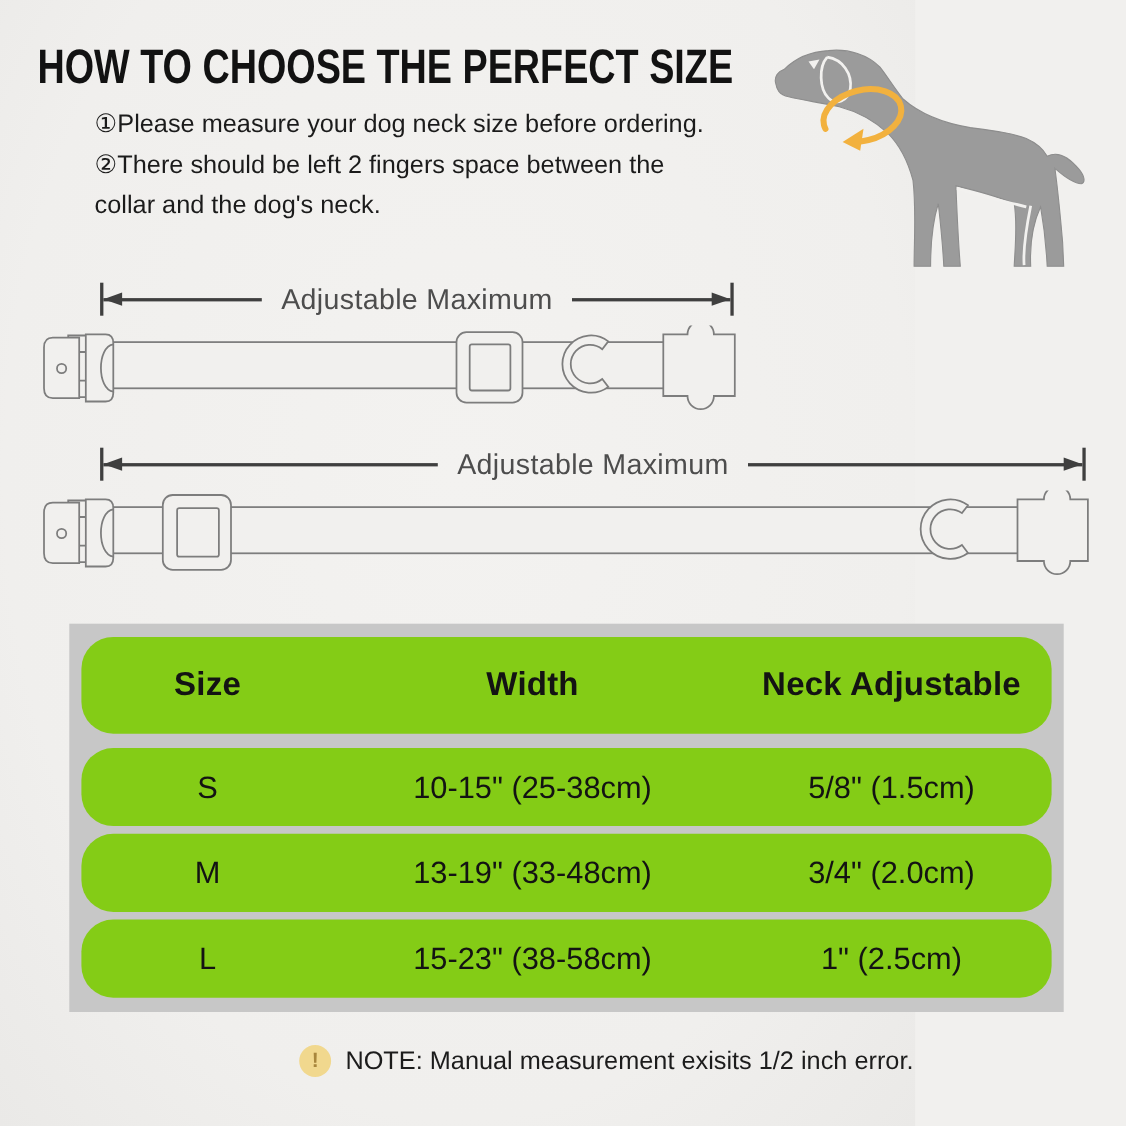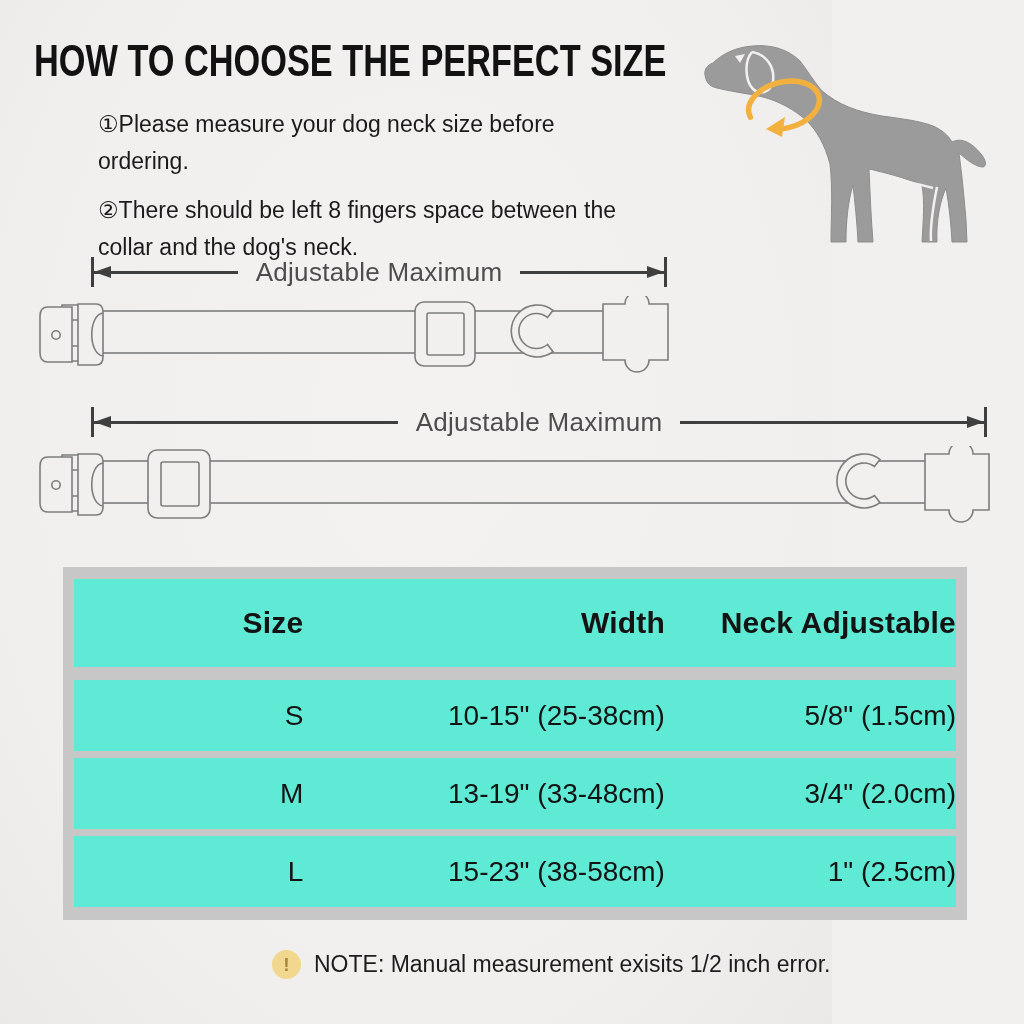--- a/index.html
+++ b/index.html
@@ -14,21 +14,21 @@
     background:radial-gradient(ellipse at 50% 42%, #f3f2f0 0%, #f0efed 70%, #eaE9e7 100%);
   }
   
   .title{
     position:absolute;left:34px;top:36px;margin:0;
     font-size:44px;font-weight:700;color:#121212;
     letter-spacing:0px;white-space:nowrap;
     transform:scaleX(0.78);transform-origin:left center;
   }
   .instructions{position:absolute;left:86px;top:94px;width:560px;}
-  .instructions p{margin:12px;font-size:23px;line-height:37px;color:#1b1b1b;}
+  .instructions p{margin:0;font-size:23px;line-height:37px;color:#1b1b1b;}
   
   .dim{position:absolute;display:flex;align-items:center;height:30px;}
   .dim-min{left:91px;top:257px;width:576px;}
   .dim-max{left:91px;top:407px;width:896px;}
   .tick{width:3px;height:30px;background:#3f3f3f;flex:0 0 auto;}
   .seg{flex:1 1 auto;height:0;border-top:3px solid #3f3f3f;position:relative;}
   .head{position:absolute;top:-8px;width:0;height:0;border-top:6.5px solid transparent;border-bottom:6.5px solid transparent;}
   .head-l{left:0;border-right:17px solid #3f3f3f;}
   .head-r{right:0;border-left:17px solid #3f3f3f;}
   .dim-label{
@@ -40,23 +40,23 @@
   .collar-min{left:32px;top:296px;}
   .collar-max{left:32px;top:446px;}
   .dog{position:absolute;left:690px;top:25px;}
   
   .size-table{
     position:absolute;left:63px;top:567px;width:904px;height:353px;
     box-sizing:border-box;background:#c7c7c7;
     padding:12px 11px 13px 11px;
   }
   .trow{
-    background:#5eead4;
+    background:#84cc16;
     display:grid;grid-template-columns:26% 41% 33%;
-    align-items:center;text-align:right;
+    align-items:center;text-align:center;border-radius:29px;
   }
   .trow .cell{color:#131313;}
   .thead{height:88px;margin-bottom:13px;}
   .thead .cell{font-size:30px;font-weight:700;letter-spacing:0.2px;}
   .tbody-row{height:71px;margin-bottom:7px;}
   .tbody-row:last-child{margin-bottom:0;}
   .tbody-row .cell{font-size:28px;font-weight:400;}
   
   .note{position:absolute;left:272px;top:950px;display:flex;align-items:center;gap:13px;}
   .note-icon{
@@ -68,21 +68,21 @@
 </style>
 </head>
 <body>
 
 <div class="canvas">
 
   <h1 class="title">HOW TO CHOOSE THE PERFECT SIZE</h1>
 
   <div class="instructions">
     <p>①Please measure your dog neck size before ordering.</p>
-    <p>②There should be left 8 fingers space between the collar and the dog's neck.</p>
+    <p>②There should be left 2 fingers space between the collar and the dog's neck.</p>
   </div>
 
   <svg class="dog" width="310" height="235" viewBox="0 0 310 235">
     <path d="M15,50 C14,45 17,40 23,38 C32,29 46,22 63,21 C82,19 99,25 110,36
          C117,45 123,55 131,65 C148,80 168,87 192,91 C214,94 230,96 243,101
          C252,105 258,110 262,117 C272,112 282,118 291,129 C296,135 297,141 293,142
          C286,142 277,135 269,128 C272,150 274,172 276,195 L277,217 L262,217
          C261,198 259,180 256,163 C250,176 246,196 247,217 L232,217
          C233,197 235,178 232,160 C213,152 196,148 179,144
          C180,168 181,193 183,217 L168,217 C167,197 165,178 163,160

